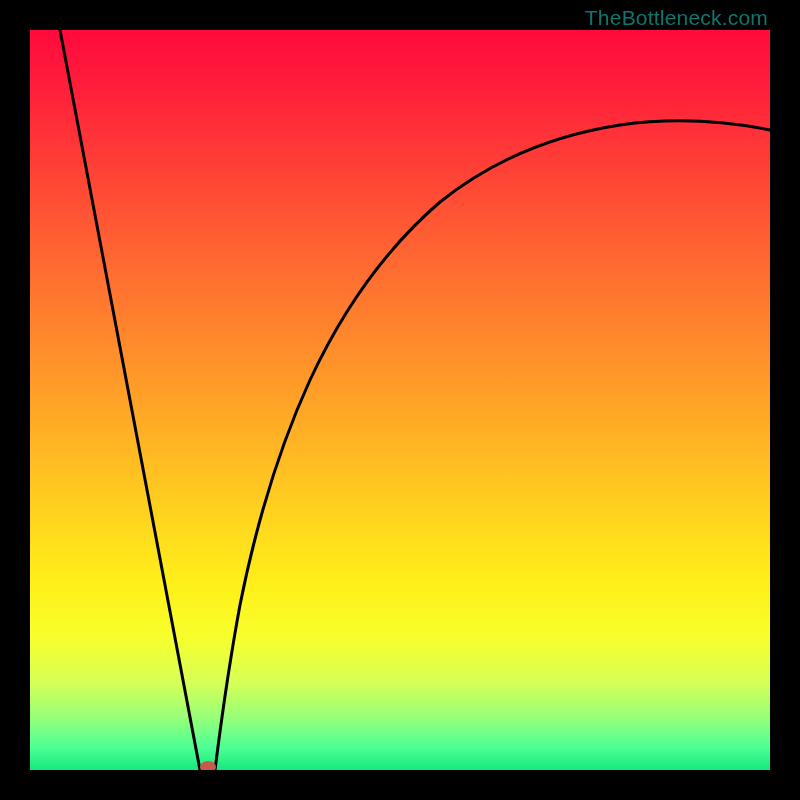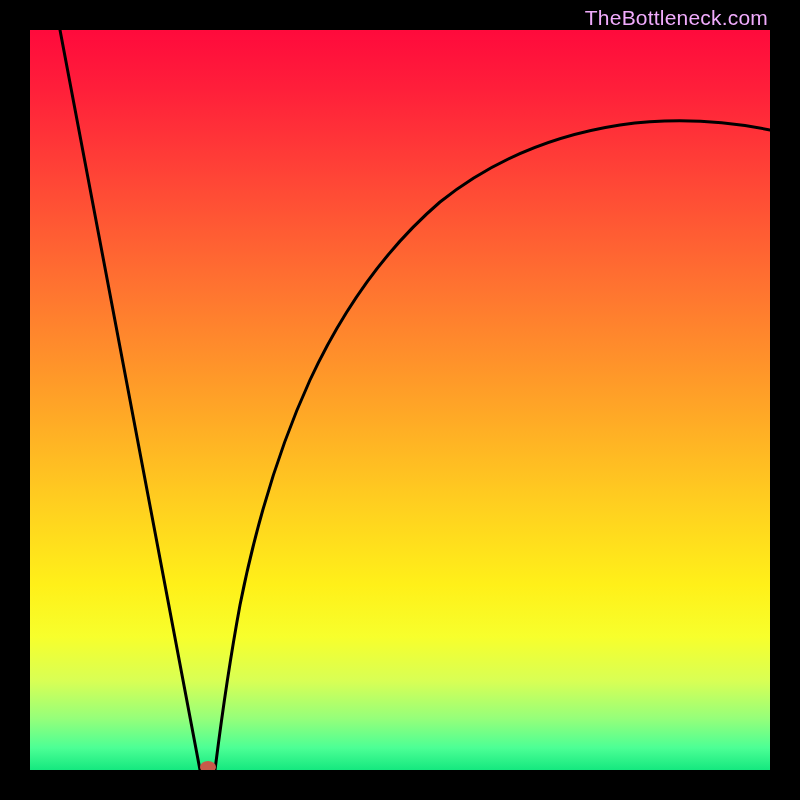--- a/index.html
+++ b/index.html
@@ -37,21 +37,21 @@
       #d8ff55 88%,
       #96ff7a 93%,
       #4cff95 97%,
       #15e87f 100%
     );
   }
   .watermark {
     position: absolute;
     top: 6px;
     right: 32px;
-    color: #f0abfc;
+    color: #0f766e;
     font-size: 21px;
     letter-spacing: 0.2px;
     font-weight: 400;
   }
   svg.curve {
     position: absolute;
     left: 0;
     top: 0;
     width: 740px;
     height: 740px;

